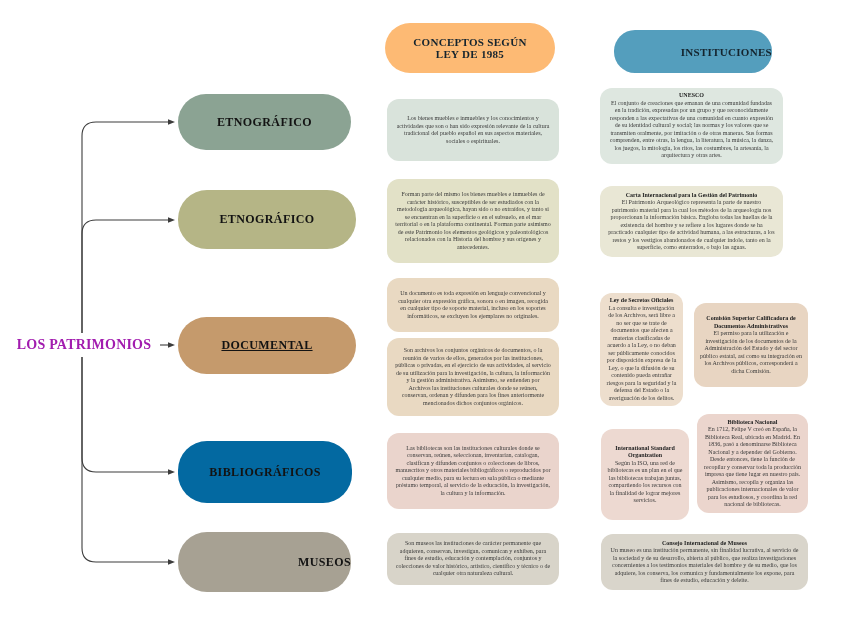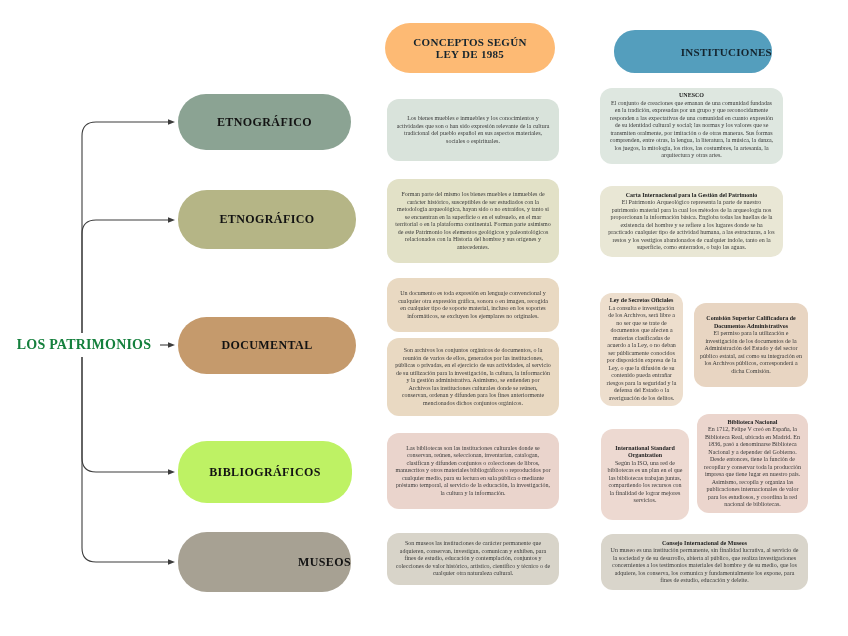--- a/index.html
+++ b/index.html
@@ -4,29 +4,29 @@
 <style>
   html,body{margin:0;padding:0;background:#ffffff;}
   .canvas{
     position:relative;width:848px;height:636px;background:#ffffff;overflow:hidden;
     font-family:"Liberation Serif","DejaVu Serif",serif;color:#2b2b2b;
   }
   svg.connectors{position:absolute;left:0;top:0;z-index:1;}
   .root-label{
     position:absolute;left:8px;top:333px;width:152px;height:24px;line-height:24px;
     background:#ffffff;z-index:3;text-align:center;font-weight:bold;font-size:14px;
-    letter-spacing:.2px;color:#15803d;white-space:nowrap;
+    letter-spacing:.2px;color:#a21caf;white-space:nowrap;
   }
   .pill{
     position:absolute;z-index:2;border-radius:29px;display:flex;align-items:center;justify-content:center;
     font-weight:bold;font-size:12px;letter-spacing:.4px;color:#131313;text-align:center;
   }
   .node-etno{left:178px;top:94px;width:173px;height:56px;}
   .node-arq{left:178px;top:190px;width:178px;height:59px;}
-  .node-doc{left:178px;top:317px;width:178px;height:57px;}
+  .node-doc{left:178px;top:317px;width:178px;height:57px;text-decoration:underline;}
   .node-bib{left:178px;top:441px;width:174px;height:62px;}
   .node-mus{left:178px;top:532px;width:173px;height:60px;}
   .hdr{
     position:absolute;z-index:2;display:flex;align-items:center;justify-content:center;
     font-weight:bold;font-size:11px;letter-spacing:.3px;color:#14242e;text-align:center;
   }
   .hdr-conceptos{left:385px;top:23px;width:170px;height:50px;border-radius:25px;padding:0 24px;box-sizing:border-box;}
   .hdr-instituciones{left:614px;top:30px;width:158px;height:43px;border-radius:21px;}
   .block{
     position:absolute;z-index:2;border-radius:12px;box-sizing:border-box;
@@ -82,21 +82,21 @@
 
   <div class="pill node-etno" style="background-color: rgb(139, 163, 147);">
     <span>ETNOGRÁFICO</span>
   </div>
   <div class="pill node-arq" style="background-color: rgb(181, 181, 134);">
     <span>ETNOGRÁFICO</span>
   </div>
   <div class="pill node-doc" style="background-color: rgb(197, 154, 108);">
     <span>DOCUMENTAL</span>
   </div>
-  <div class="pill node-bib" style="background-color: #bef264; text-align: right;">
+  <div class="pill node-bib" style="background-color: #0369a1; text-align: right;">
     <span>BIBLIOGRÁFICOS</span>
   </div>
   <div class="pill node-mus" style="background-color: rgb(167, 161, 147); justify-content: flex-end;">
     <span>MUSEOS</span>
   </div>
 
   <div class="block c-etno" style="background-color: rgb(217, 227, 219);">
     <div class="btext">Los bienes muebles e inmuebles y los conocimientos y actividades que son o han sido expresión relevante de la cultura tradicional del pueblo español en sus aspectos materiales, sociales o espirituales.</div>
   </div>
   <div class="block c-arq" style="background-color: rgb(226, 225, 199);">

